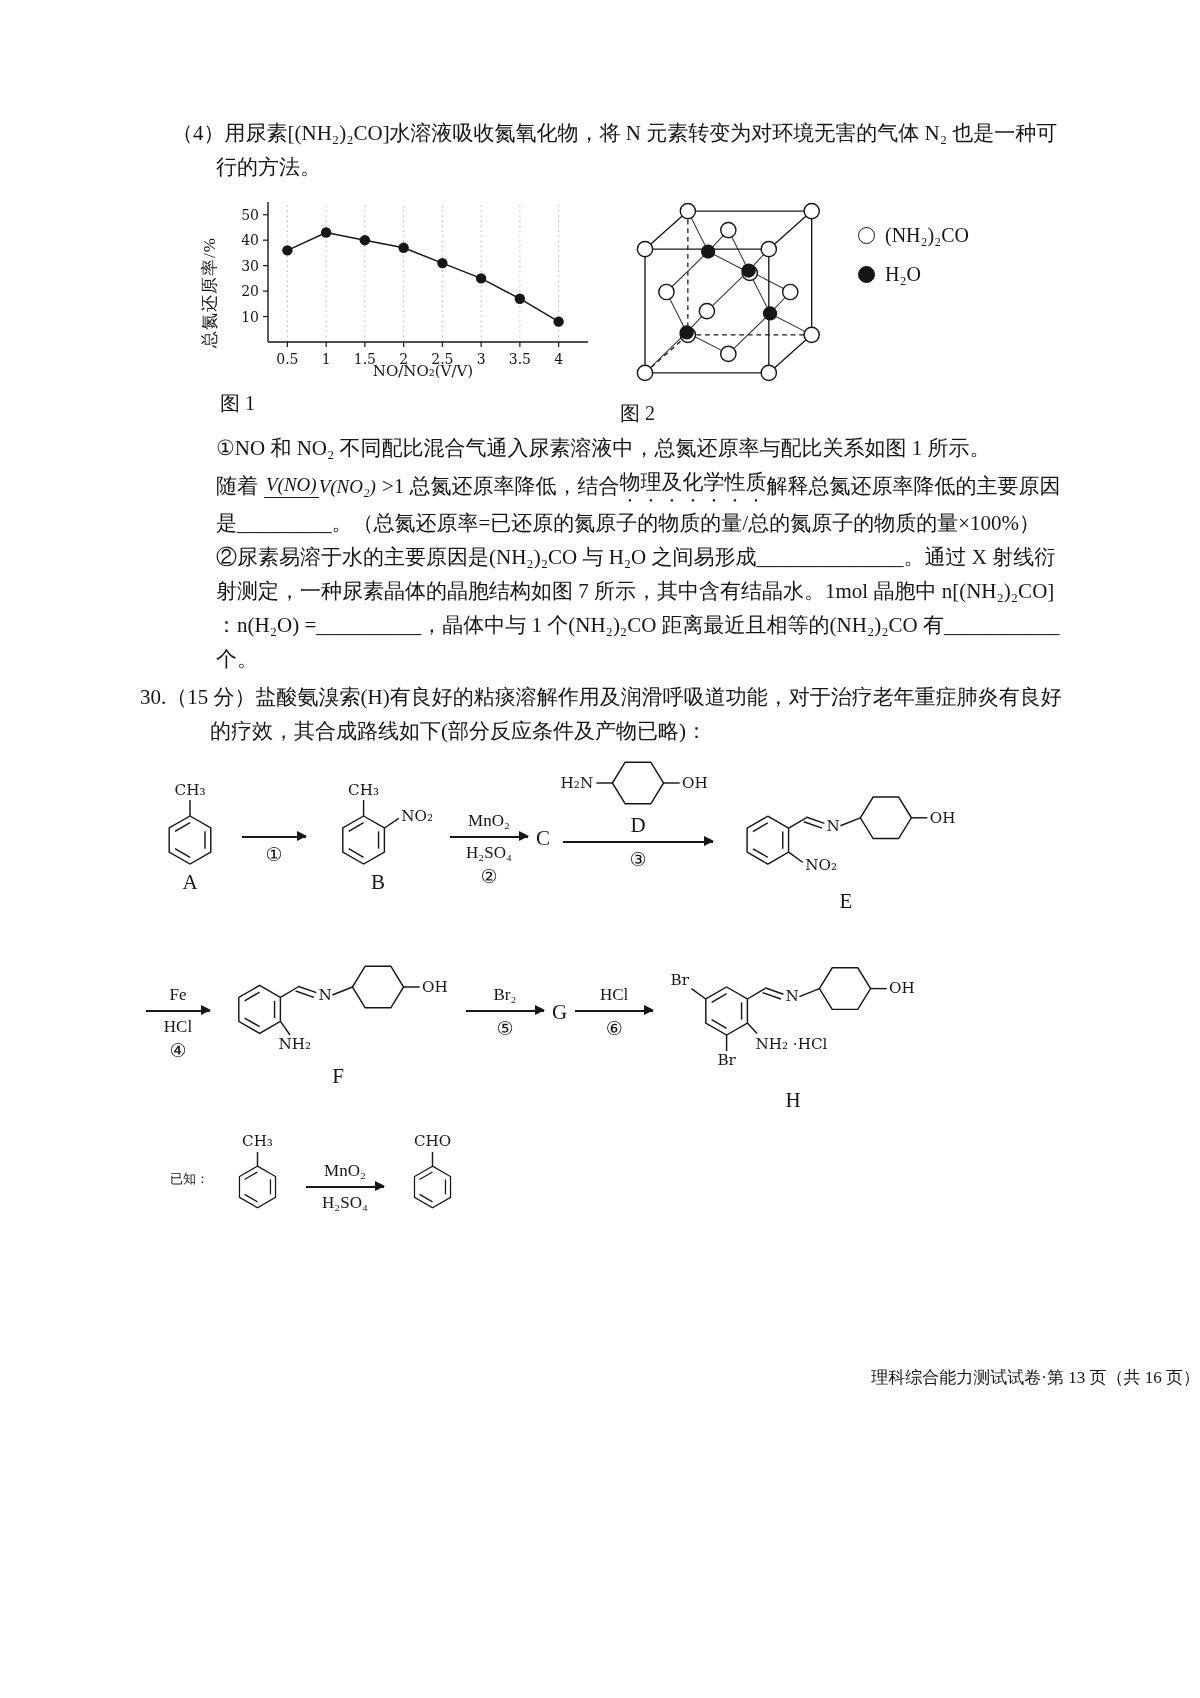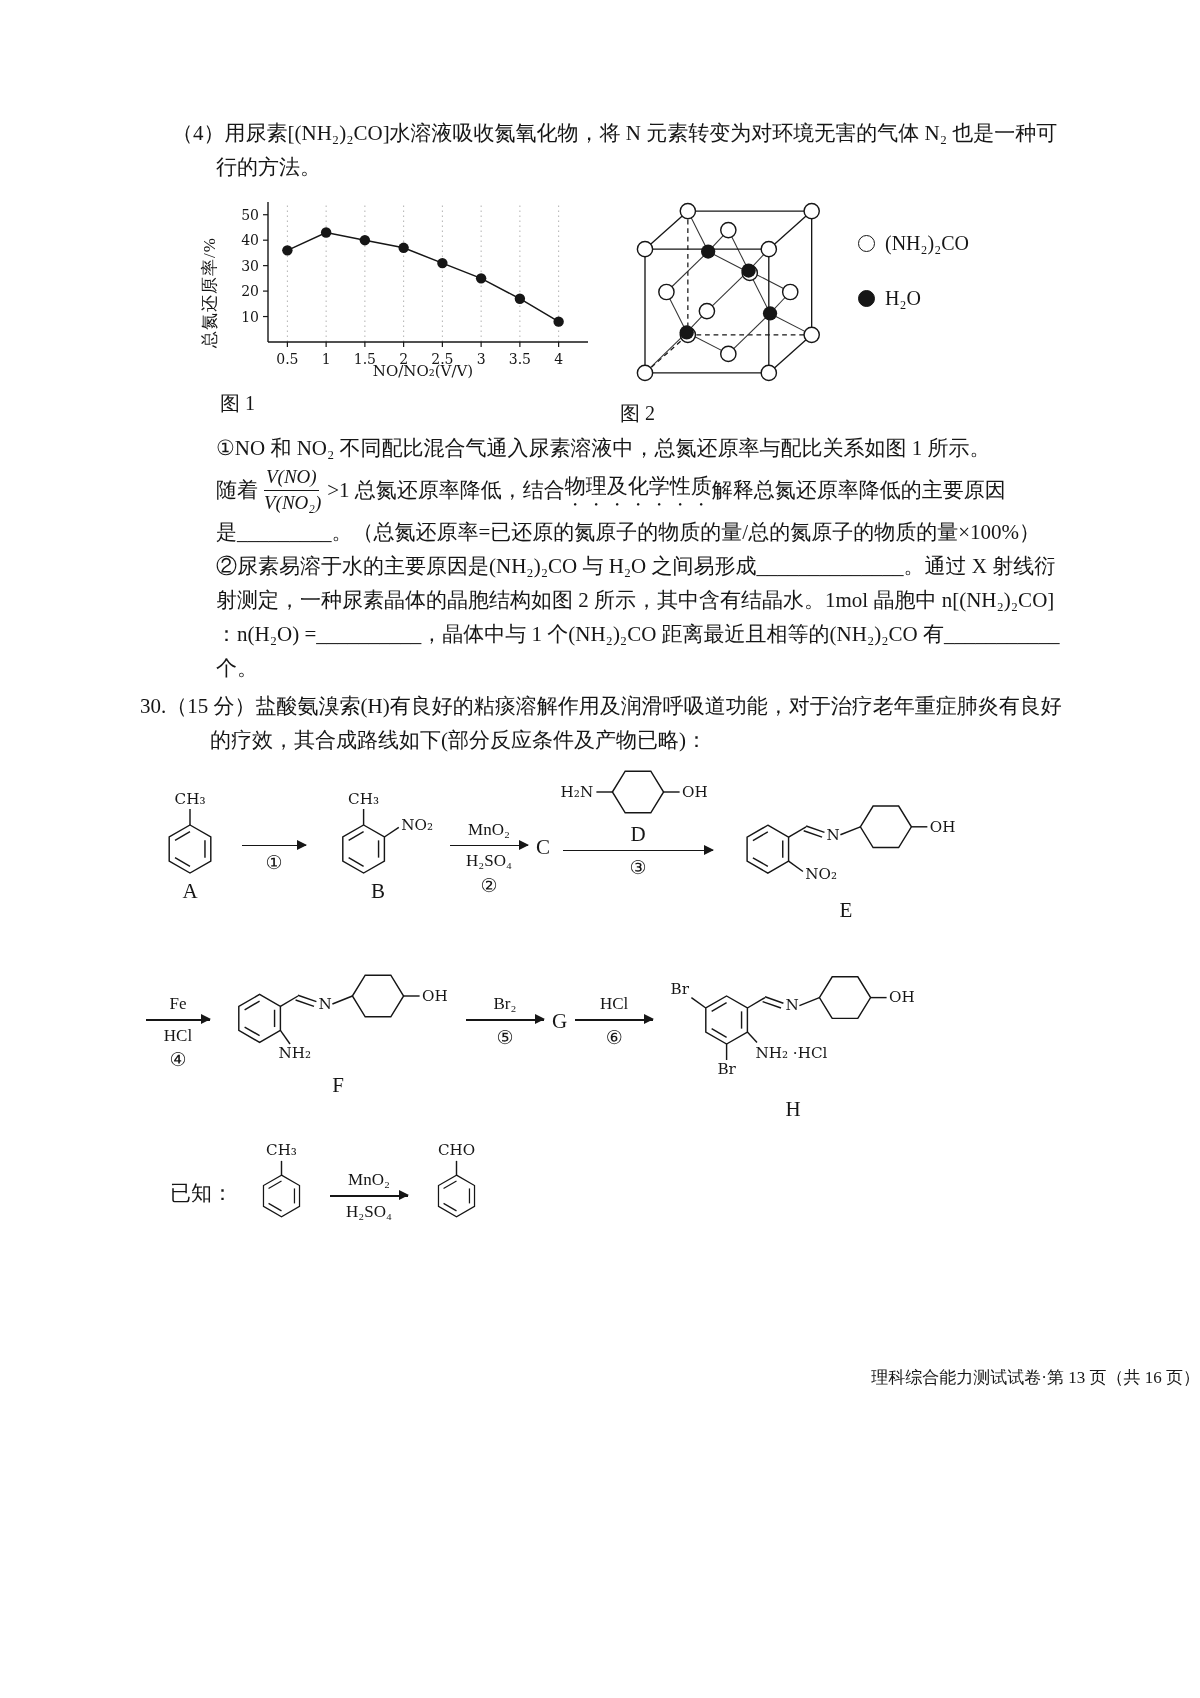--- a/index.html
+++ b/index.html
@@ -10,27 +10,27 @@
 p{line-height:1.62}
 .hang44{padding-left:44px;text-indent:-44px}
 .hang70{padding-left:70px;text-indent:-70px}
 .q4{margin-left:32px}
 .figrow{display:flex;align-items:flex-start;gap:28px;margin:8px 0 4px 54px}
 .fig1{position:relative;padding-left:26px}
 .ylab{position:absolute;left:4px;top:156px;transform:rotate(-90deg);transform-origin:0 0;
  font-size:17px;white-space:nowrap;letter-spacing:1px}
 .figcap{text-align:left;font-size:20px;margin-top:2px}
 #chart-svg text{font-family:"DejaVu Serif",serif;fill:#161616}
-.legend{margin-top:40px;display:flex;flex-direction:column;gap:32px;font-size:20px}
+.legend{margin-top:32px;display:flex;flex-direction:column;gap:16px;font-size:20px}
 .lgrow{display:flex;align-items:center;gap:10px;white-space:nowrap}
 .lgc{width:17px;height:17px;border-radius:50%;border:1.7px solid #161616;flex:0 0 auto}
 .lgc.filled{background:#161616}
 .sub1,.sub2{margin-left:76px}
 .fracline{display:flex;align-items:center;white-space:nowrap}
-.frac{display:inline-flex;flex-direction:column;align-items:flex-start;font-size:19px;font-style:italic;
+.frac{display:inline-flex;flex-direction:row;align-items:flex-end;font-size:19px;font-style:italic;
  line-height:1.25;margin:0 6px}
 .frac .fnum{border-bottom:1.5px solid #161616;padding:0 2px 1px}
 .emph{-webkit-text-emphasis:filled dot;-webkit-text-emphasis-position:under left;
  text-emphasis:filled dot;text-emphasis-position:under left}
 .q30{margin-top:4px}
 .row1,.row2{display:flex;align-items:flex-start;margin-left:6px}
 .row1{margin-top:6px;gap:8px}
 .row2{margin-top:10px;gap:8px}
 .scol{display:flex;flex-direction:column;align-items:center}
 .slabel{font-size:21px;line-height:1.1;margin-top:2px}
@@ -38,21 +38,21 @@
 .rlab{white-space:nowrap}
 .arr{position:relative;height:1.7px;background:#161616;margin:4px 0}
 .arr::after{content:"";position:absolute;right:-1px;top:-5px;border-left:10px solid #161616;
  border-top:5.5px solid transparent;border-bottom:5.5px solid transparent}
 .w64{width:64px}.w78{width:78px}.w150{width:150px}
 .circ{font-size:19px;margin-top:1px}
 .bigletter{font-size:21px}
 svg.chem line{stroke:#161616;stroke-width:1.8;fill:none}
 svg.chem text{font-family:"DejaVu Serif",serif;font-size:19px;fill:#161616}
 .knownrow{display:flex;align-items:flex-start;gap:10px;margin:8px 0 0 30px}
-.kl{font-size:21px}
+.kl{font-size:13px}
 .q1{margin:8px 0 0 32px}
 .q2{margin:2px 0 0 32px}
 .footer{position:absolute;left:0;top:1366px;width:100%;text-align:right;font-size:17px}
 </style>
 </head>
 <body>
 
 <svg width="0" height="0" style="position:absolute">
 <defs>
 <g id="benz" fill="none" stroke="#161616" stroke-width="1.8">
@@ -205,21 +205,21 @@
         <span class="fden">V(NO₂)</span>
       </span>
       <span>&gt;1 总氮还原率降低，结合</span>
         <span class="emph">物理及化学性质</span>
         <span>解释总氮还原率降低的主要原因</span>
     </p>
     <p>是_________。（总氮还原率=已还原的氮原子的物质的量/总的氮原子的物质的量×100%）</p>
   </div>
 
   <div class="sub2">
-    <p>②尿素易溶于水的主要原因是(NH₂)₂CO 与 H₂O 之间易形成______________。通过 X 射线衍射测定，一种尿素晶体的晶胞结构如图 2 所示，其中含有结晶水。1mol 晶胞中 n[(NH₂)₂CO] ：n(H₂O) =__________，晶体中与 1 个(NH₂)₂CO 距离最近且相等的(NH₂)₂CO 有___________个。</p>
+    <p>②尿素易溶于水的主要原因是(NH₂)₂CO 与 H₂O 之间易形成______________。通过 X 射线衍射测定，一种尿素晶体的晶胞结构如图 7 所示，其中含有结晶水。1mol 晶胞中 n[(NH₂)₂CO] ：n(H₂O) =__________，晶体中与 1 个(NH₂)₂CO 距离最近且相等的(NH₂)₂CO 有___________个。</p>
   </div>
 
   <p class="q30 hang70">30.（15 分）盐酸氨溴索(H)有良好的粘痰溶解作用及润滑呼吸道功能，对于治疗老年重症肺炎有良好的疗效，其合成路线如下(部分反应条件及产物已略)：</p>
 
   <div class="row1">
     <div class="scol" style="margin-top:9px">
       <svg class="chem" width="88" height="106" viewBox="0 0 110 132">
         <use href="#benz" x="55" y="96"></use>
         <line x1="55" y1="66" x2="55" y2="46"></line>
         <text x="55" y="40" text-anchor="middle">CH₃</text>

